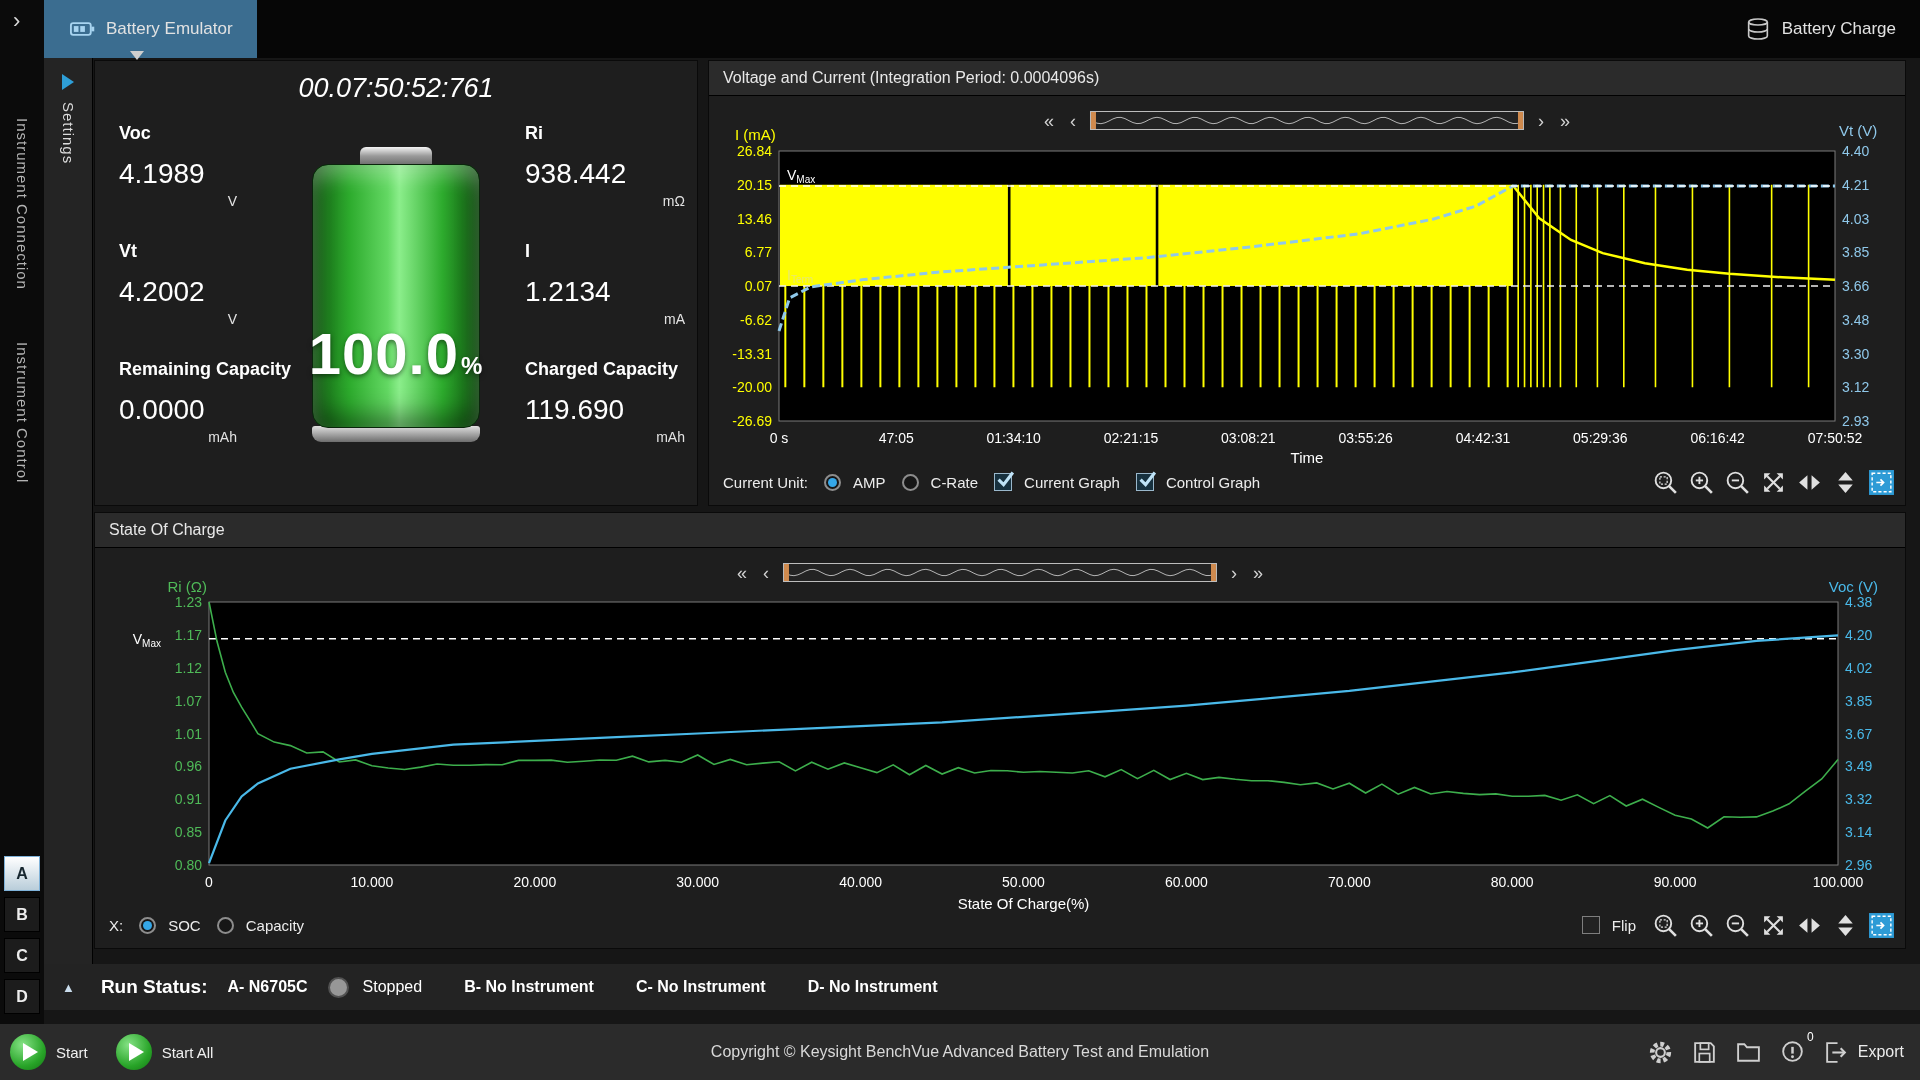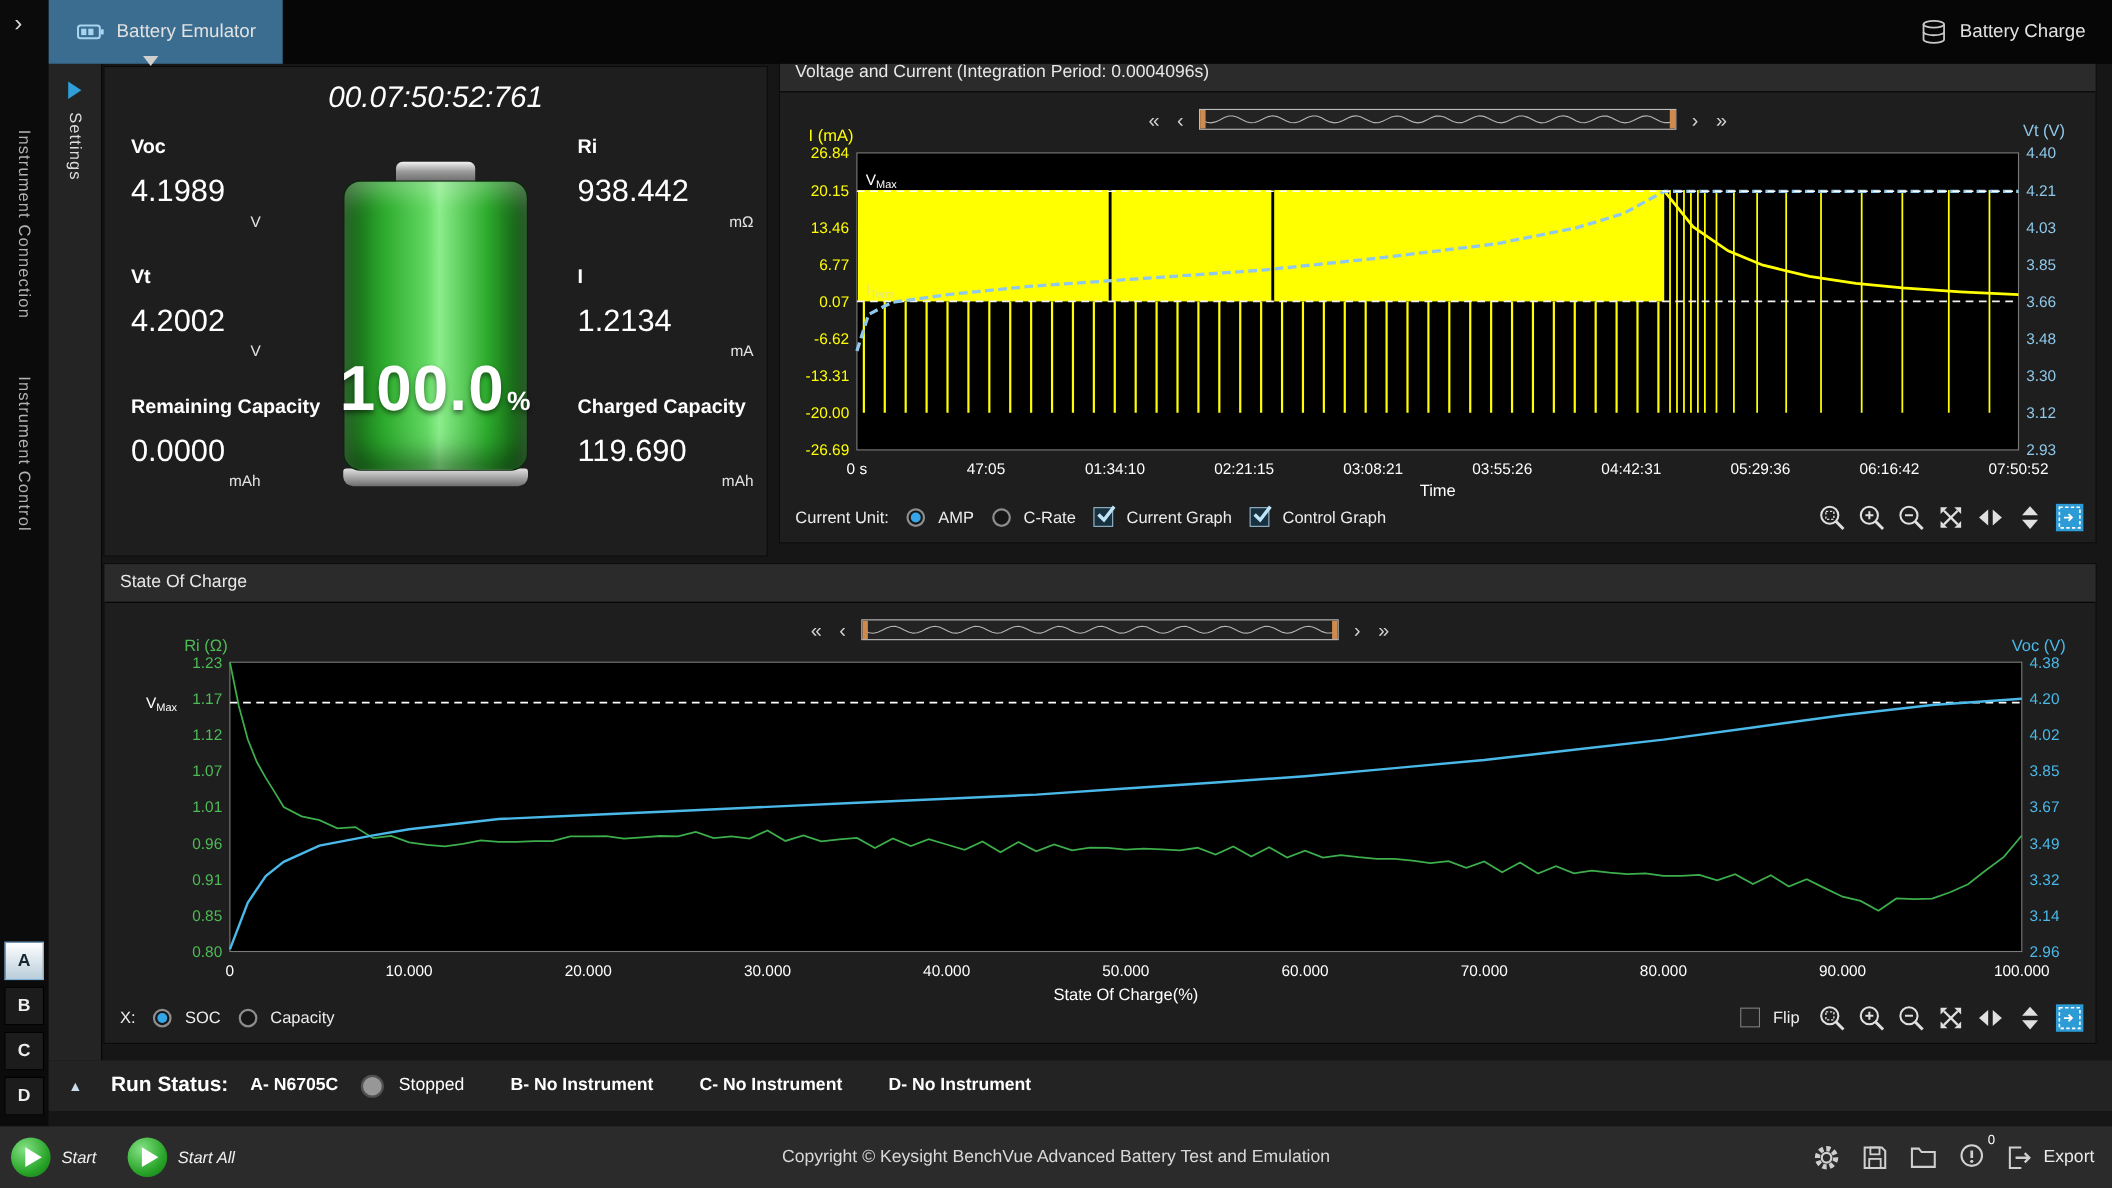--- a/index.html
+++ b/index.html
@@ -30,21 +30,21 @@
                  border-right:1px solid #000;display:flex;flex-direction:column;align-items:center;z-index:4;}
   .settings-expand{margin:16px auto 12px;width:0;height:0;border-left:12px solid #2e9fd8;
                    border-top:8px solid transparent;border-bottom:8px solid transparent;display:block;}
   .settings-label{writing-mode:vertical-rl;color:#dcdcdc;font-size:15px;letter-spacing:1px;}
 
   
   .panel{position:absolute;background:#1e1e1e;border:1px solid #0a0a0a;box-sizing:border-box;}
   .panel-header{height:34px;background:#2b2b2b;border-bottom:1px solid #000;display:flex;align-items:center;
                 padding-left:14px;font-size:16px;color:#e8e8e8;}
   .bs-panel{left:94px;top:60px;width:604px;height:446px;}
-  .vc-panel{left:708px;top:48px;width:1198px;height:446px;}
+  .vc-panel{left:708px;top:60px;width:1198px;height:446px;}
   .soc-panel{left:94px;top:512px;width:1812px;height:437px;}
   .panel-body{position:relative;height:calc(100% - 34px);}
 
   
   .bs-time{position:absolute;top:12px;left:0;right:0;text-align:center;font-size:27px;color:#fff;font-style:italic;}
   .metric{position:absolute;}
   .m-label{font-size:18px;font-weight:bold;color:#fff;white-space:nowrap;}
   .m-value{font-size:28px;color:#fff;margin-top:14px;white-space:nowrap;}
   .m-unit{font-size:14px;color:#e3e3e3;text-align:right;margin-top:3px;}
   .col-l{left:24px;width:118px;} .col-r{left:430px;width:160px;}
@@ -88,21 +88,21 @@
            gap:20px;padding-left:18px;color:#fff;z-index:5;}
   .collapse{color:#cadded;font-size:13px;}
   .rs-label{font-size:19px;font-weight:bold;margin-left:6px;}
   .rs-inst{font-size:16px;font-weight:bold;}
   .rs-inst.spaced{margin-left:22px;}
   .rs-ind{width:17px;height:17px;border-radius:50%;background:#979797;border:2px solid #515151;box-sizing:content-box;}
   .rs-state{font-size:16px;margin-left:-6px;}
 
   
   .bottom-bar{position:absolute;left:0;top:1024px;right:0;height:56px;background:#2b2b2b;display:flex;align-items:center;z-index:6;}
-  .start-group{display:flex;align-items:center;gap:10px;margin-left:10px;font-style:italic;}
+  .start-group{display:flex;align-items:center;gap:10px;margin-left:10px;}
   .play-circle{width:36px;height:36px;border-radius:50%;display:flex;align-items:center;justify-content:center;
                background:radial-gradient(circle at 35% 30%,#85e285,#28a428 62%,#147414);}
   .play-tri{width:0;height:0;border-left:15px solid #fff;border-top:9px solid transparent;border-bottom:9px solid transparent;margin-left:5px;}
   .start-label{font-size:15px;color:#f0f0f0;}
   .copyright{position:absolute;left:50%;transform:translateX(-50%);color:#d9d9d9;font-size:16px;white-space:nowrap;}
   .footer-icons{margin-left:auto;display:flex;align-items:center;gap:17px;margin-right:16px;}
   .ficon{width:27px;height:27px;}
   .alert-wrap{position:relative;}
   .alert-count{position:absolute;top:-7px;right:-8px;font-size:12px;color:#fff;}
   .export-group{display:flex;align-items:center;gap:8px;font-size:16px;color:#ececec;}

